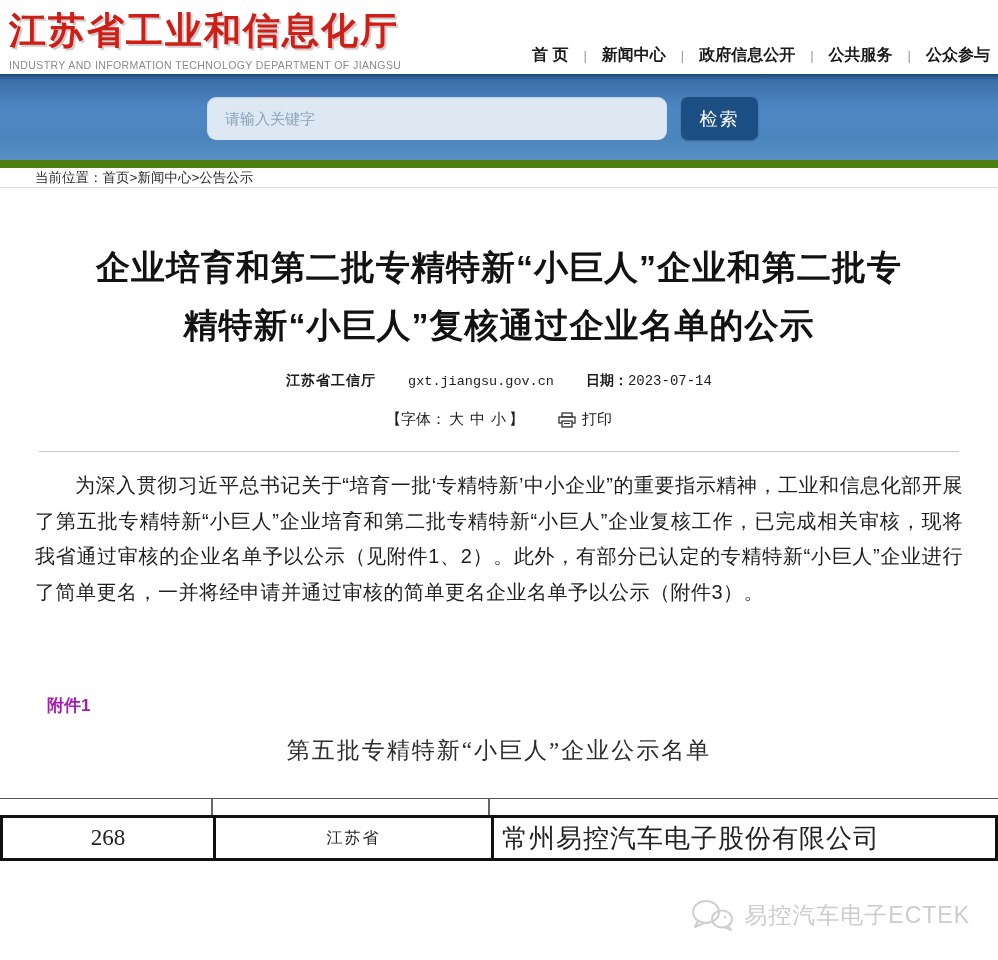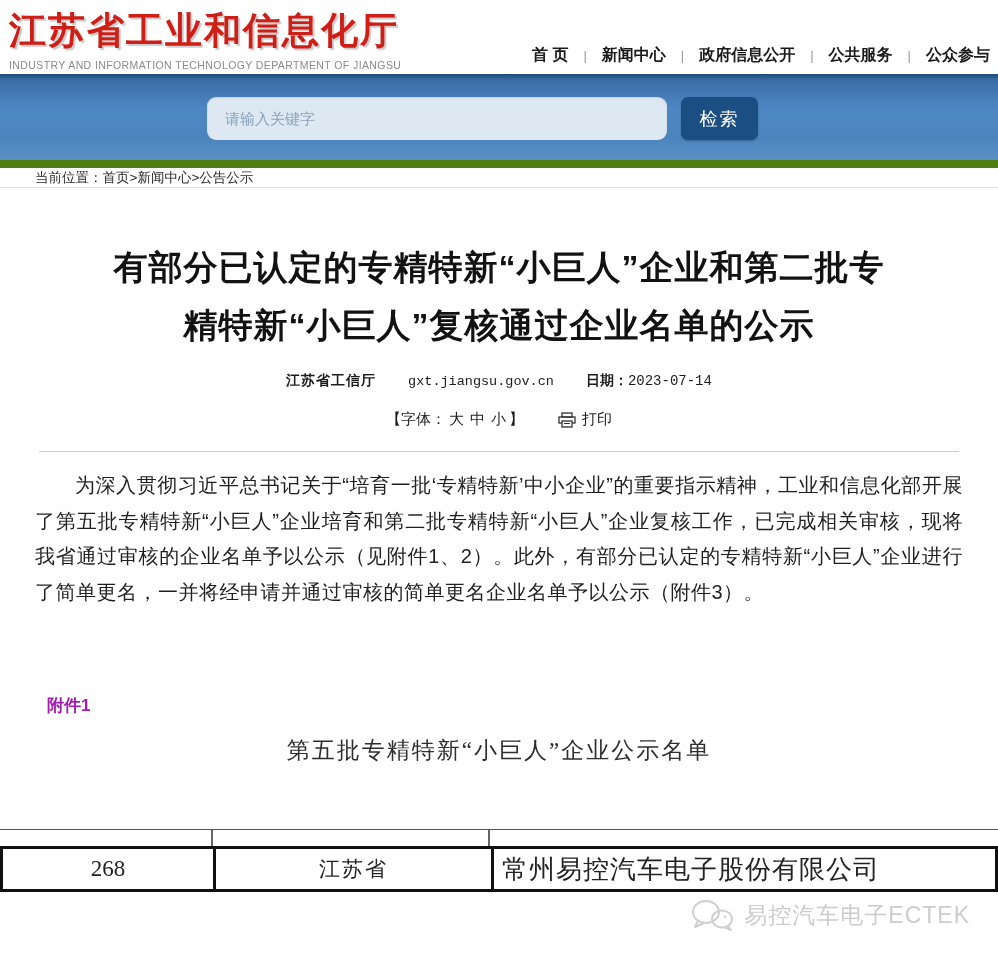--- a/index.html
+++ b/index.html
@@ -54,30 +54,30 @@
 
   .body-text { margin-top:16px; font-size:20px; line-height:35.5px; color:#1f1f1f;
                text-align:justify; text-indent:2em; letter-spacing:0.5px; }
 
   
   .attach-label { margin-top:84px; padding-left:47px; font-size:17px; font-weight:bold; color:#a21caf; }
   .attach-title { margin-top:18px; text-align:center; font-size:23px; color:#2e2e2e;
                   font-family:"Liberation Serif","DejaVu Serif",serif; letter-spacing:2px; }
 
   
-  .table-wrap { margin-top:63px; width:998px; }
+  .table-wrap { margin-top:32px; width:998px; }
   .table-partial { height:17px; border-top:1.5px solid #555; display:flex; }
   .table-partial .stub1 { width:213px; border-right:2px solid #666; }
   .table-partial .stub2 { width:277px; border-right:2px solid #666; }
   .table-row { display:flex; border-top:3px solid #111; border-bottom:3px solid #111;
                border-left:3px solid #111; border-right:3px solid #111; height:46px;
                font-family:"Liberation Serif","DejaVu Serif",serif; color:#222; }
   .cell { display:flex; align-items:center; justify-content:center; }
   .cell-number { width:210px; font-size:23px; }
-  .cell-province { width:278px; border-left:3px solid #111; font-size:21px; letter-spacing:2px; }
+  .cell-province { width:278px; border-left:3px solid #111; font-size:16px; letter-spacing:2px; }
   .cell-company { width:504px; border-left:3px solid #111; font-size:26px; letter-spacing:1px;
                   justify-content:flex-start; padding-left:8px; }
 
   
   .watermark { position:absolute; right:28px; top:898px; display:flex; align-items:center; gap:8px;
                color:#cccccc; font-size:23px; letter-spacing:1px; }
   .wm-logo svg { display:block; }
 </style>
 </head>
 <body>
@@ -105,21 +105,21 @@
   <button class="search-btn">检索</button>
 </div>
 
 <div class="breadcrumb-bar">
   <span>当前位置：</span>
   <span class="path">首页&gt;新闻中心&gt;公告公示</span>
 </div>
 
 <div class="article">
   <div class="article-title">
-    <div>有部分已认定的专精特新“小巨人”企业和第二批专</div>
+    <div>企业培育和第二批专精特新“小巨人”企业和第二批专</div>
     <div>精特新“小巨人”复核通过企业名单的公示</div>
   </div>
 
   <div class="meta-line">
     <span class="meta-source">江苏省工信厅</span>
     <span class="meta-site">gxt.jiangsu.gov.cn</span>
     <span class="meta-date"><b>日期：</b><span class="dateval">2023-07-14</span></span>
   </div>
 
   <div class="controls-line">

